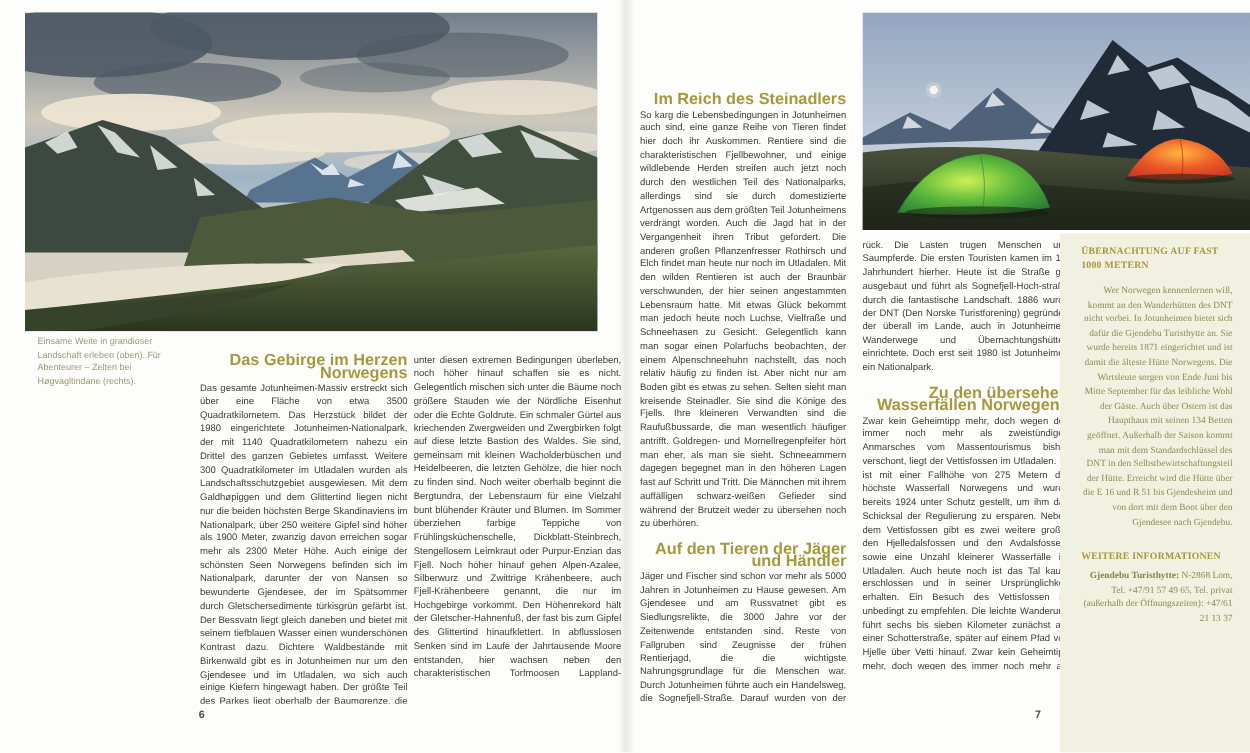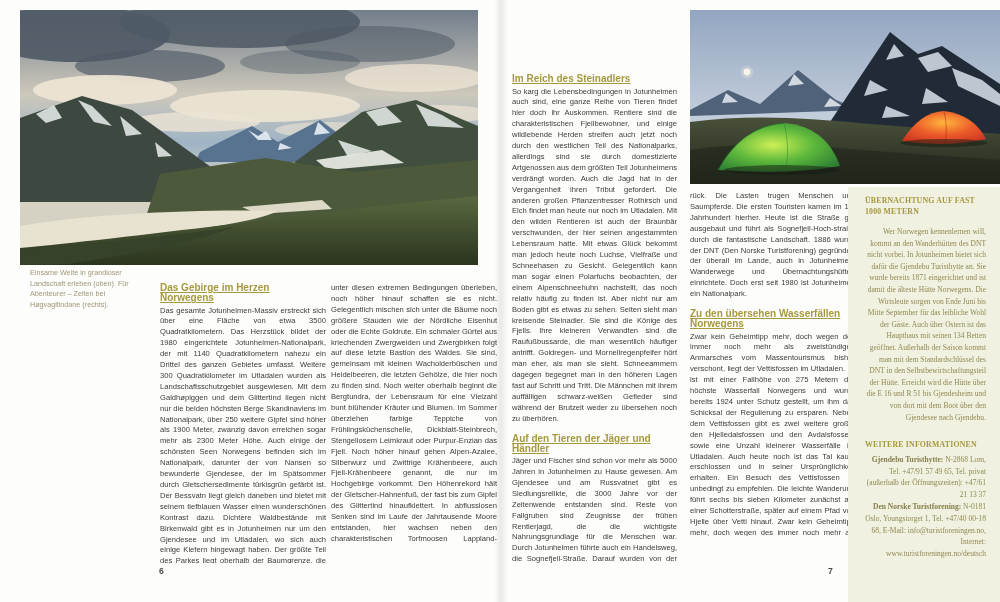--- a/index.html
+++ b/index.html
@@ -22,22 +22,22 @@
   .photo-left{left:20px;top:10px;width:458px;height:255px;}
   .photo-right{left:690px;top:10px;width:310px;height:174px;}
   
   .caption{
     left:30px;top:268px;width:124px;
     font-size:7.2px;line-height:10.6px;color:#9d9778;
   }
   .col{font-size:7.6px;line-height:10.9px;color:#3b3b3b;text-align:justify;overflow:hidden;}
   .col p{margin:0 0 0 0;}
   .heading{
-    font-size:10px;font-weight:bold;color:#a6983e;
-    margin:0 0 2.5px 0;line-height:10px;text-align:left;text-decoration:underline;
+    font-size:13px;font-weight:bold;color:#a6983e;
+    margin:0 0 2.5px 0;line-height:10px;text-align:right;
   }
   .heading.gap{margin-top:9px;}
   .col-l1{left:160px;top:283px;width:166px;height:280px;}
   .col-l2{left:331px;top:283px;width:166px;height:262px;}
   .col-r1{left:512px;top:74px;width:165px;height:492px;}
   .col-r2{left:690px;top:191px;width:165px;height:345px;}
   .pagenum{font-size:8.6px;color:#4a4a4a;font-weight:bold;}
   .pagenum-left{left:159px;top:566px;}
   .pagenum-right{left:828px;top:566px;}
   
@@ -203,16 +203,15 @@
   <p>rück. Die Lasten trugen Menschen und Saumpferde. Die ersten Touristen kamen im 19. Jahrhundert hierher. Heute ist die Straße gut ausgebaut und führt als Sognefjell-Hoch-straße durch die fantastische Landschaft. 1886 wurde der DNT (Den Norske Turistforening) gegründet, der überall im Lande, auch in Jotunheimen, Wanderwege und Übernachtungshütten einrichtete. Doch erst seit 1980 ist Jotunheimen ein Nationalpark.</p>
   <div class="heading gap">Zu den übersehen Wasserfällen Norwegens</div>
   <p>Zwar kein Geheimtipp mehr, doch wegen des immer noch mehr als zweistündigen Anmarsches vom Massentourismus bisher verschont, liegt der Vettisfossen im Utladalen. Er ist mit einer Fallhöhe von 275 Metern der höchste Wasserfall Norwegens und wurde bereits 1924 unter Schutz gestellt, um ihm das Schicksal der Regulierung zu ersparen. Neben dem Vettisfossen gibt es zwei weitere große, den Hjelledalsfossen und den Avdalsfossen, sowie eine Unzahl kleinerer Wasserfälle im Utladalen. Auch heute noch ist das Tal kaum erschlossen und in seiner Ursprünglichkeit erhalten. Ein Besuch des Vettisfossen ist unbedingt zu empfehlen. Die leichte Wanderung führt sechs bis sieben Kilometer zunächst auf einer Schotterstraße, später auf einem Pfad von Hjelle über Vetti hinauf. Zwar kein Geheimtipp mehr, doch wegen des immer noch mehr als zweistündigen Anmarsches vom Massentourismus bisher verschont, liegt der Vettisfossen im Utladalen</p>
 </div>
 
 <div class="abs sidebar">
   <div class="sb-heading">ÜBERNACHTUNG AUF FAST 1000 METERN</div>
   <p>Wer Norwegen kennenlernen will, kommt an den Wanderhütten des DNT nicht vorbei. In Jotunheimen bietet sich dafür die Gjendebu Turisthytte an. Sie wurde bereits 1871 eingerichtet und ist damit die älteste Hütte Norwegens. Die Wirtsleute sorgen von Ende Juni bis Mitte September für das leibliche Wohl der Gäste. Auch über Ostern ist das Haupthaus mit seinen 134 Betten geöffnet. Außerhalb der Saison kommt man mit dem Standardschlüssel des DNT in den Selbstbewirtschaftungsteil der Hütte. Erreicht wird die Hütte über die E 16 und R 51 bis Gjendesheim und von dort mit dem Boot über den Gjendesee nach Gjendebu.</p>
   <div class="sb-heading second">WEITERE INFORMATIONEN</div>
   <p class="info"><span class="b">Gjendebu Turisthytte:</span><span> N-2868 Lom, Tel. +47/91 57 49 65, Tel. privat (außerhalb der Öffnungszeiten): +47/61 21 13 37</span></p>
-  <p class="info"><span class="b">Den Norske Turistforening:</span><span> N-0181 Oslo, Youngstorget 1, Tel. +47/40 00-18 68, E-Mail: info@turistforeningen.no, Internet: www.turistforeningen.no/deutsch</span></p>
 </div>
 
 <div class="abs pagenum pagenum-right">7</div>
 
 </body></html>

